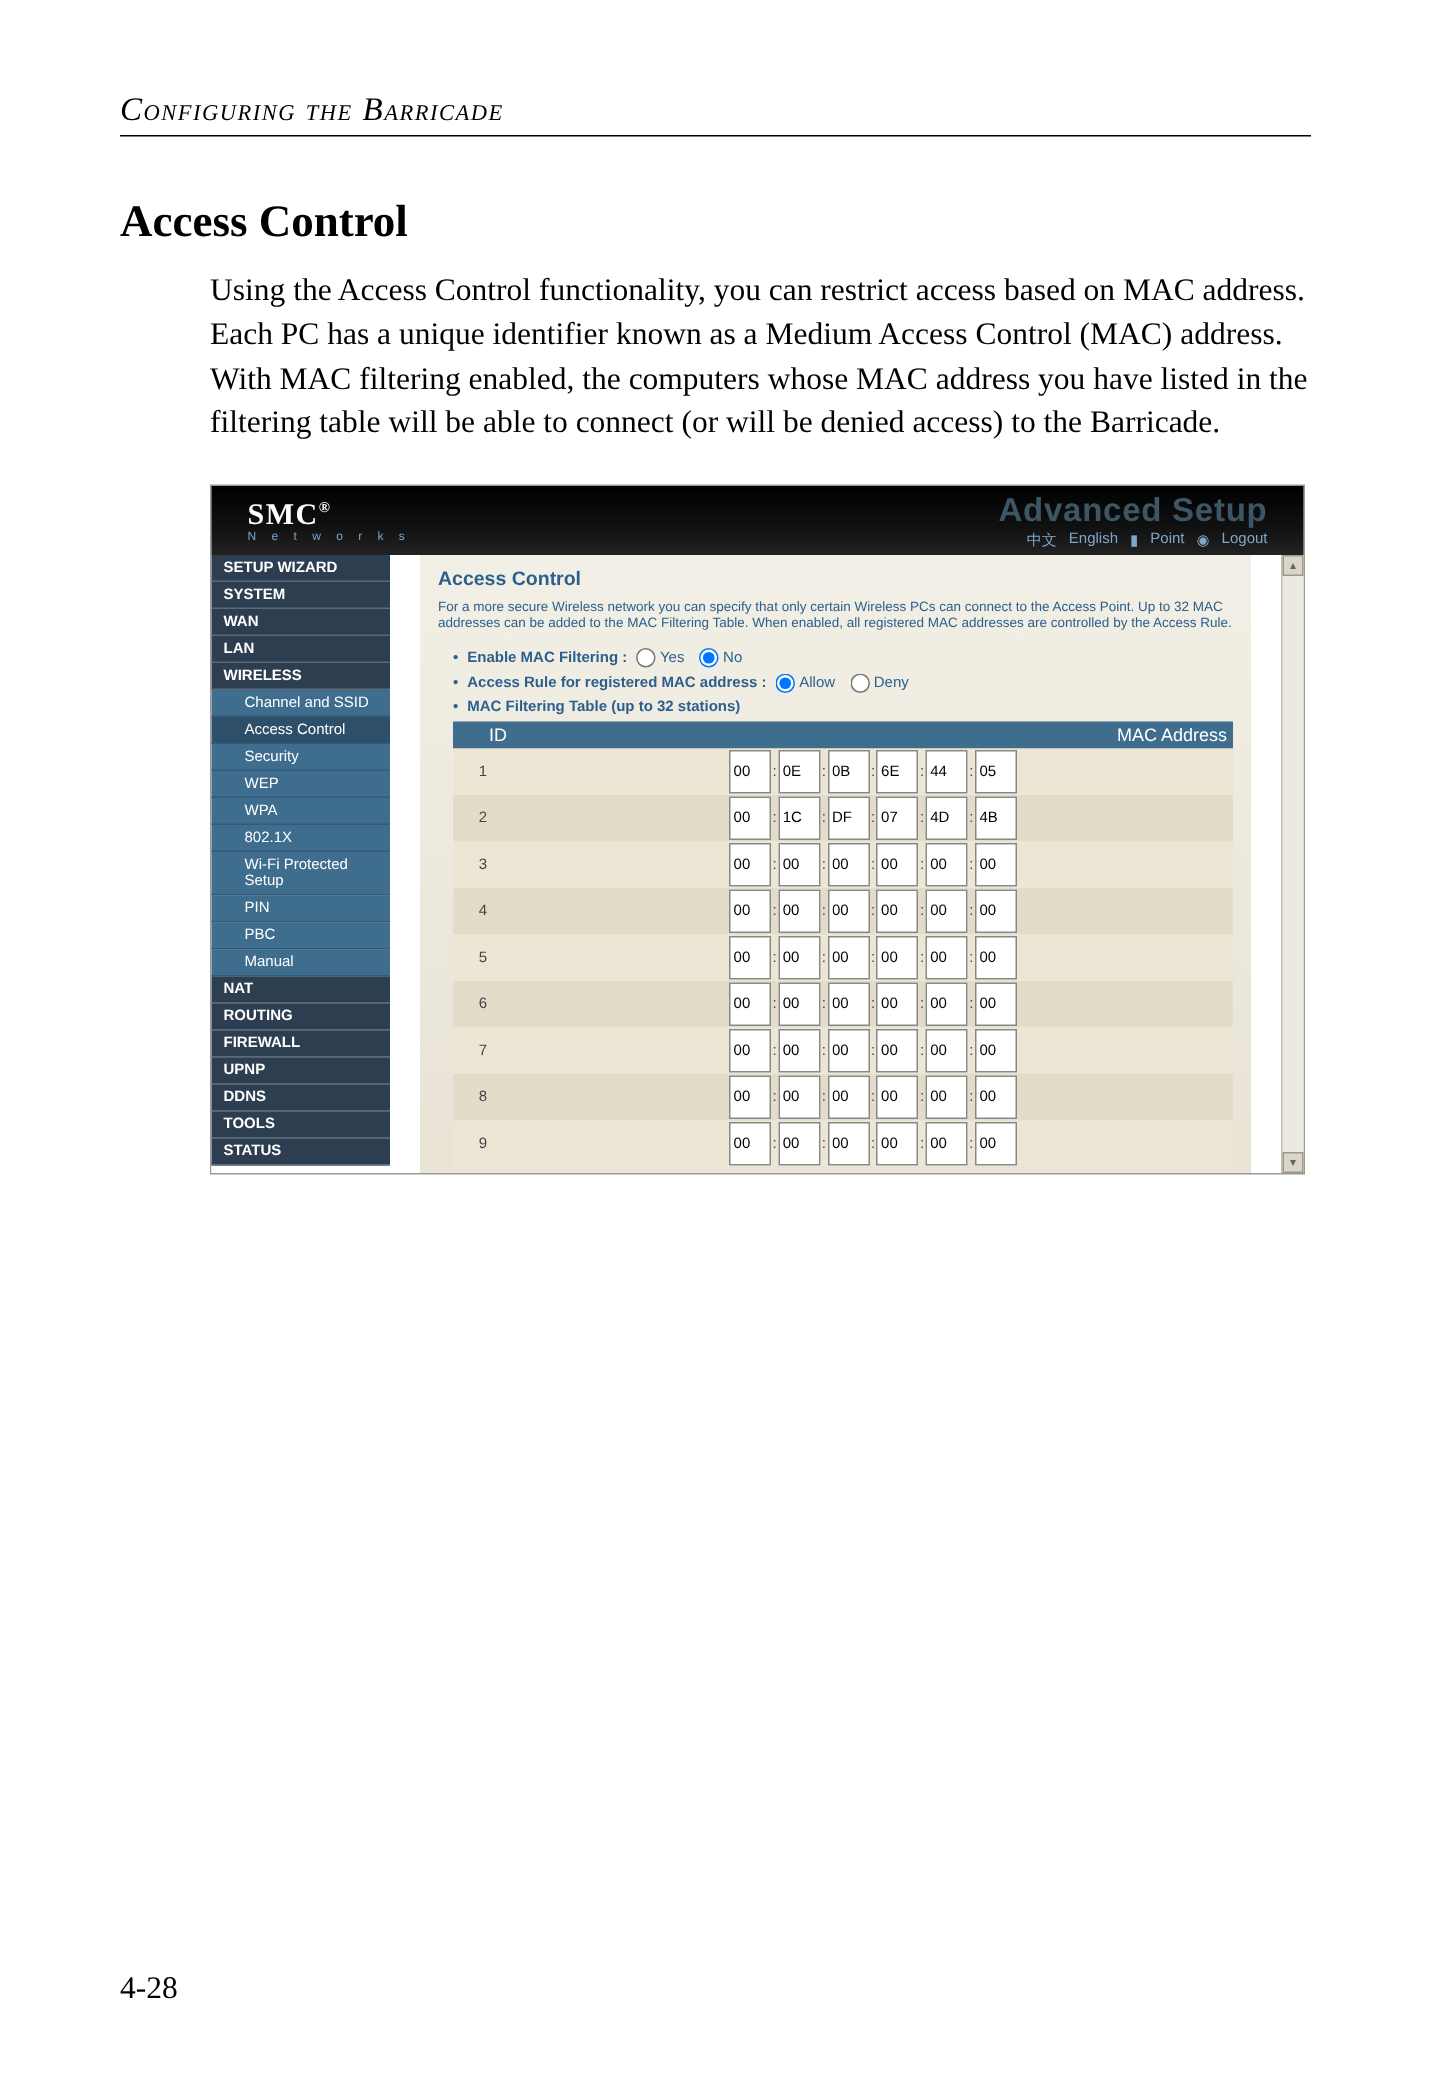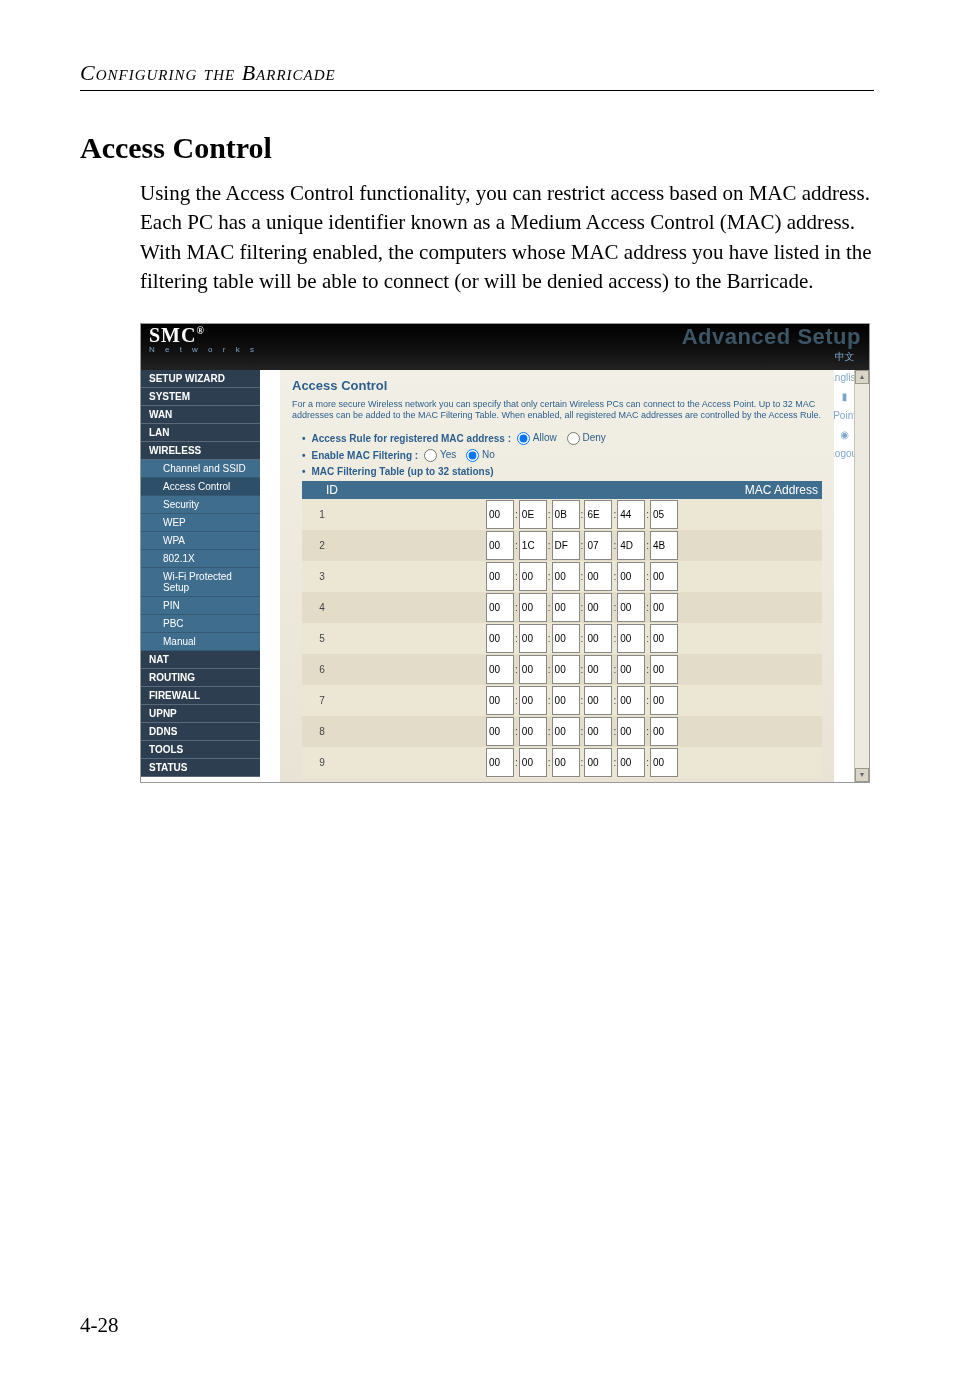--- a/index.html
+++ b/index.html
@@ -37,22 +37,23 @@
     margin-left: 60px;
     width: 730px;
     border: 1px solid #999;
     font-family: Verdana, Arial, sans-serif;
     font-size: 10px;
   }
   .brandbar {
     background: linear-gradient(#000, #111 60%, #222);
     height: 46px;
     display: flex;
+    align-items: center;
     justify-content: space-between;
-    padding: 0 8px;
+    padding: 0 24px;
   }
   .brand {
     color: #fff;
     font-family: Georgia, serif;
     font-weight: bold;
     font-size: 20px;
     letter-spacing: 1px;
   }
   .brand .reg { font-size: 10px; vertical-align: super; }
   .brand-sub { color:#7FA6C9; font-size:8px; letter-spacing:4px; display:block; margin-top:-2px; }
@@ -63,21 +64,20 @@
     font-family: Arial, sans-serif;
     font-weight:bold;
     letter-spacing:0.5px;
   }
   .toplinks {
     color:#7FA6C9;
     font-size:10px;
     display:flex;
     gap:8px;
     align-items:center;
-    flex-direction:column;
   }
   .toplinks span { cursor: default; }
   .main-row { display:flex;gap:20px; }
   .sidebar { width: 148px; background:#fff; }
   .side-item {
     padding: 3px 8px;
     font-size: 10px;
     color:#fff;
     background:#6D7E8F;
     border-bottom:1px solid #5a6a7a;
@@ -196,29 +196,29 @@
         <div class="side-item side-dark">DDNS</div>
         <div class="side-item side-dark">TOOLS</div>
         <div class="side-item side-dark">STATUS</div>
       </div>
 
     <div class="content">
       <div class="content-title">Access Control</div>
       <div class="content-desc">For a more secure Wireless network you can specify that only certain Wireless PCs can connect to the Access Point. Up to 32 MAC addresses can be added to the MAC Filtering Table. When enabled, all registered MAC addresses are controlled by the Access Rule.</div>
 
       <div class="bullet-line bullet">
+        <span>Enable MAC Filtering :</span>
+        <label><input type="radio" name="enable" style=""> <span class="radio-label">Yes</span></label>
+        <label><input type="radio" name="enable" checked="" style=""> <span class="radio-label">No</span></label>
+      </div>
+
+      <div class="bullet-line bullet">
         <span>Access Rule for registered MAC address :</span>
         <label><input type="radio" name="rule" checked="" style=""> <span class="radio-label">Allow</span></label>
         <label><input type="radio" name="rule" style=""> <span class="radio-label">Deny</span></label>
-      </div>
-
-      <div class="bullet-line bullet">
-        <span>Enable MAC Filtering :</span>
-        <label><input type="radio" name="enable" style=""> <span class="radio-label">Yes</span></label>
-        <label><input type="radio" name="enable" checked="" style=""> <span class="radio-label">No</span></label>
       </div>
 
       <div class="bullet-line bullet">
         <span>MAC Filtering Table (up to 32 stations)</span>
       </div>
 
       <table class="mac-table">
         <thead>
           <tr>
             <th style="width:40px">ID</th>

